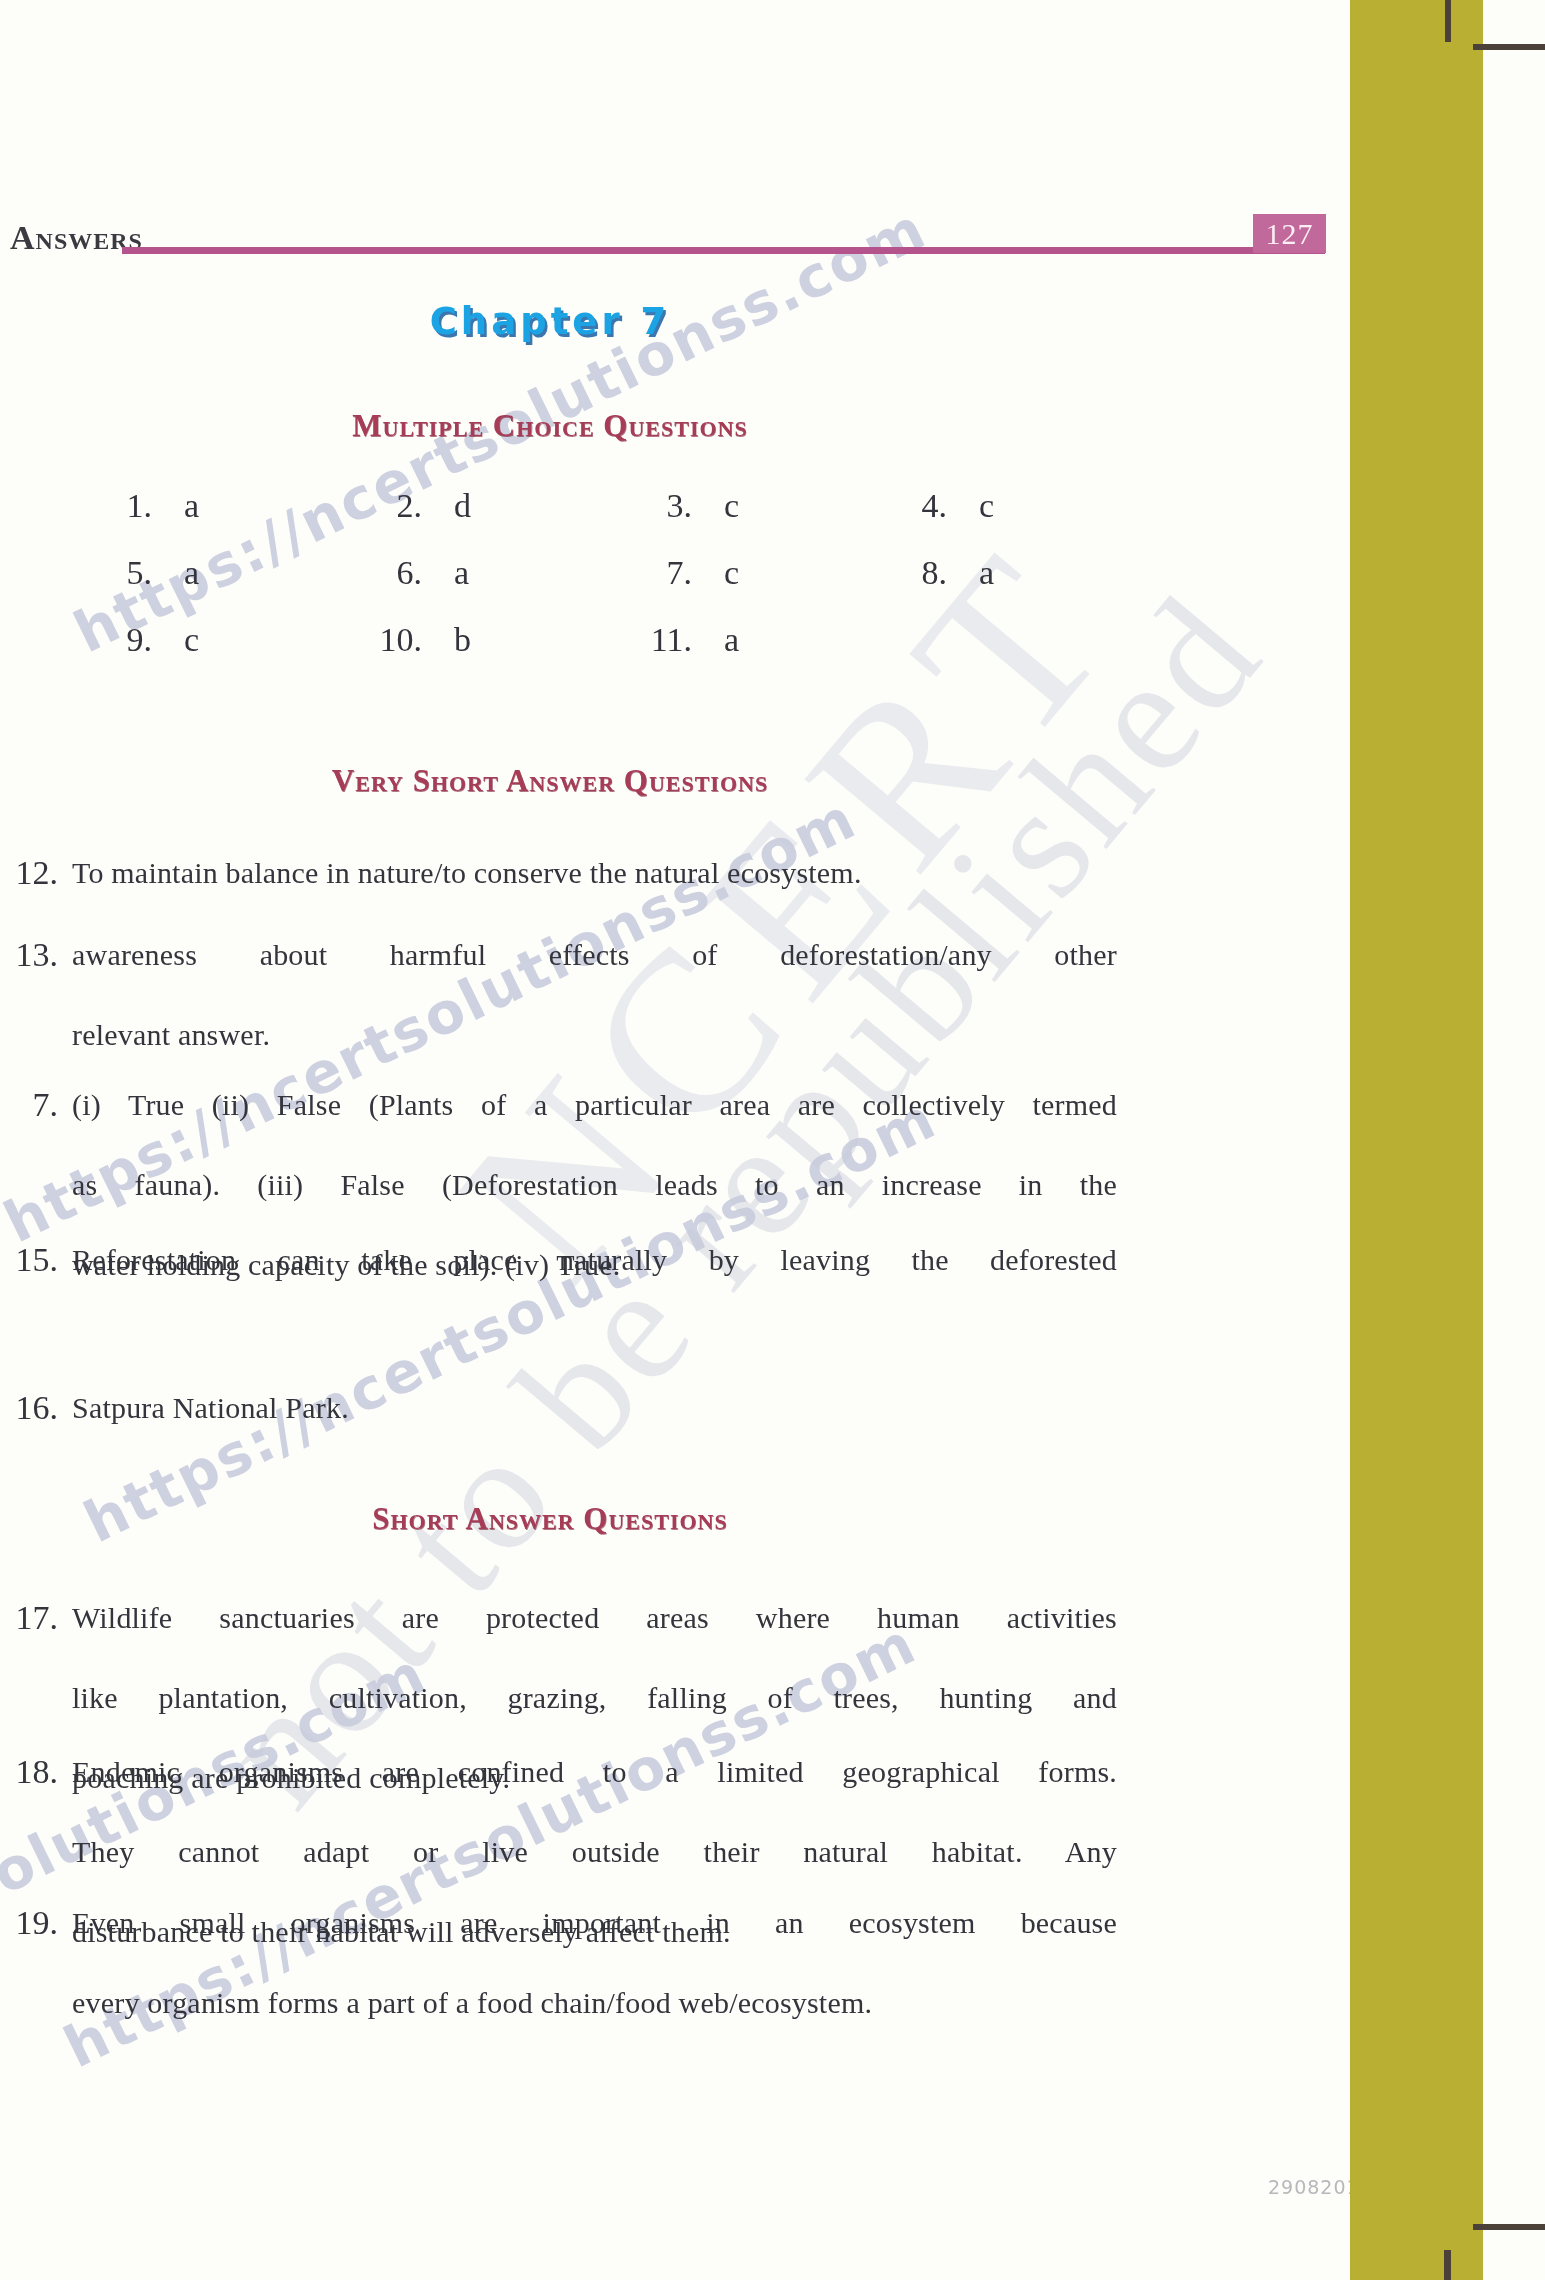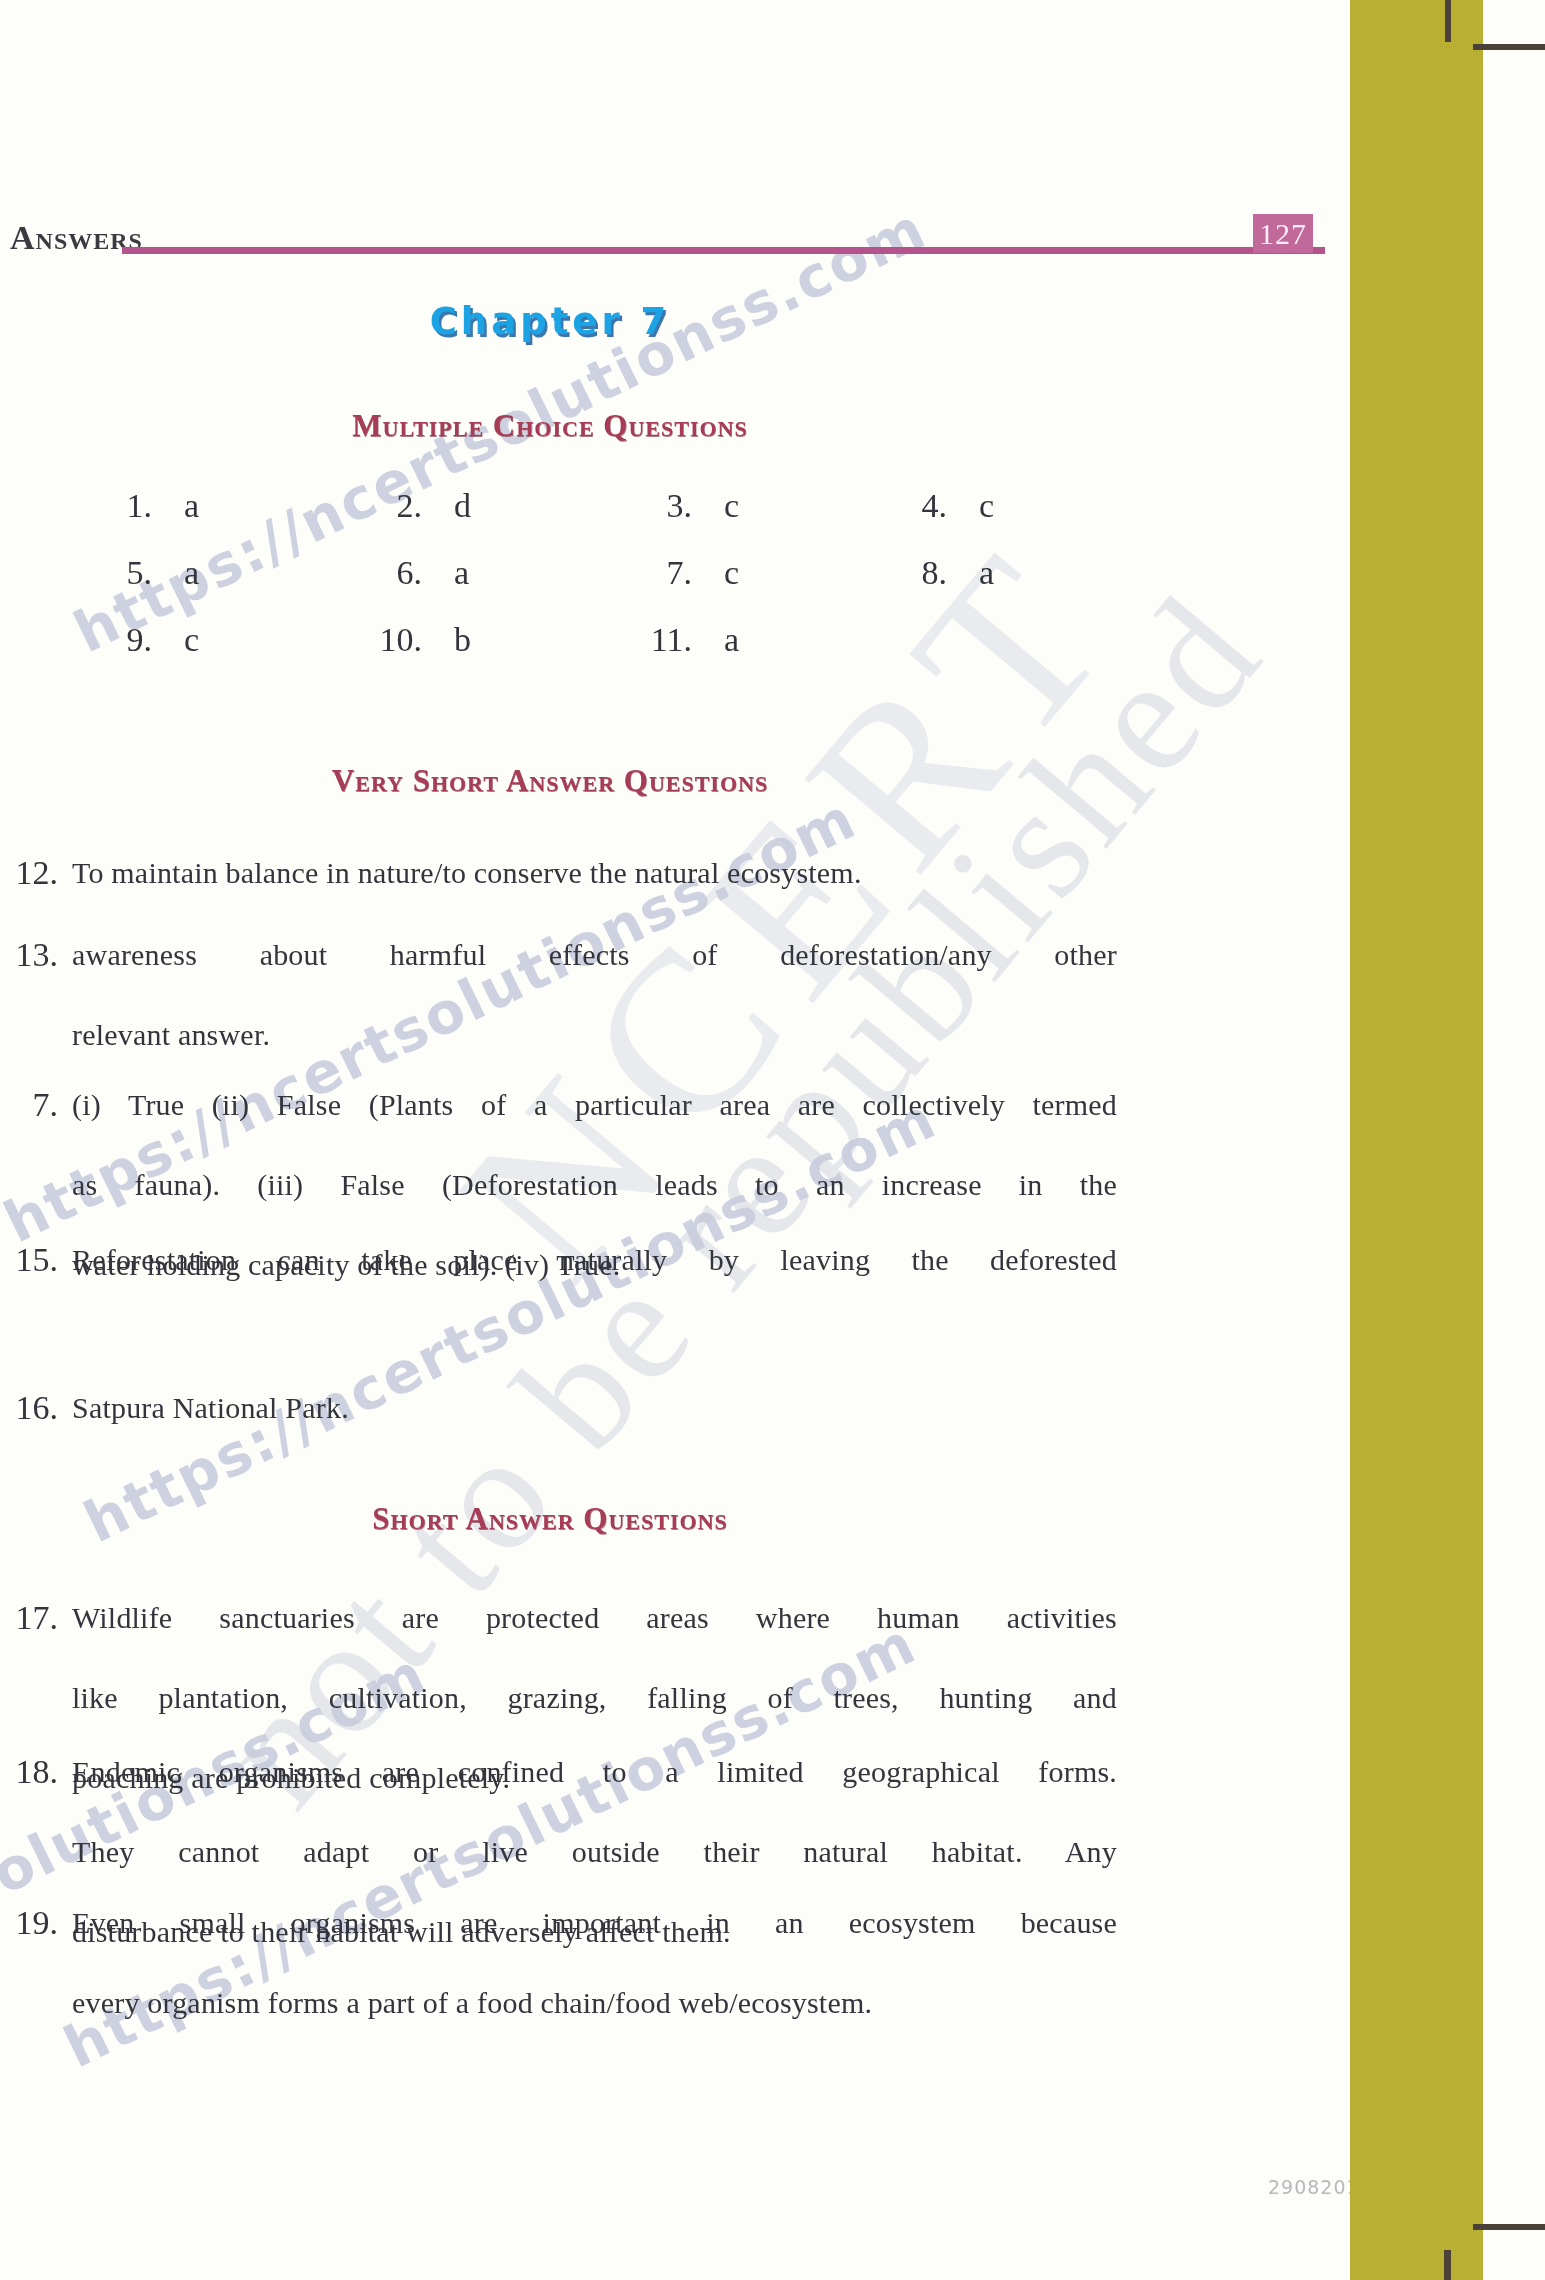--- a/index.html
+++ b/index.html
@@ -37,21 +37,21 @@
   .tick-h-bottom { left:1473px; top:2224px; width:72px; height:6px;  }
   .tick-v-bottom { left:1444px; top:2250px; width:7px;  height:30px; }
 
   .answers-label {
     position:absolute; left:10px; top:219px;
     font-variant:small-caps; font-weight:700; font-size:34px;
     letter-spacing:1px; color:#3a3a40;
   }
   .head-rule { position:absolute; left:122px; top:247px; width:1203px; height:7px; background:#b5538c; }
   .pagenum-box {
-    position:absolute; left:1253px; top:214px; width:60px; height:39px;
+    position:absolute; left:1253px; top:214px; width:73px; height:39px;
     background:#c2699c; display:flex; align-items:center; justify-content:center;
     z-index:2;
   }
   .pagenum-box span { color:#fbeef5; font-size:30px; letter-spacing:1px; }
 
   .scan-code {
     position:absolute; left:1268px; top:2176px;
     font-family:"DejaVu Sans", sans-serif; font-size:19px;
     color:#b8b8bc; letter-spacing:1px;
   }

